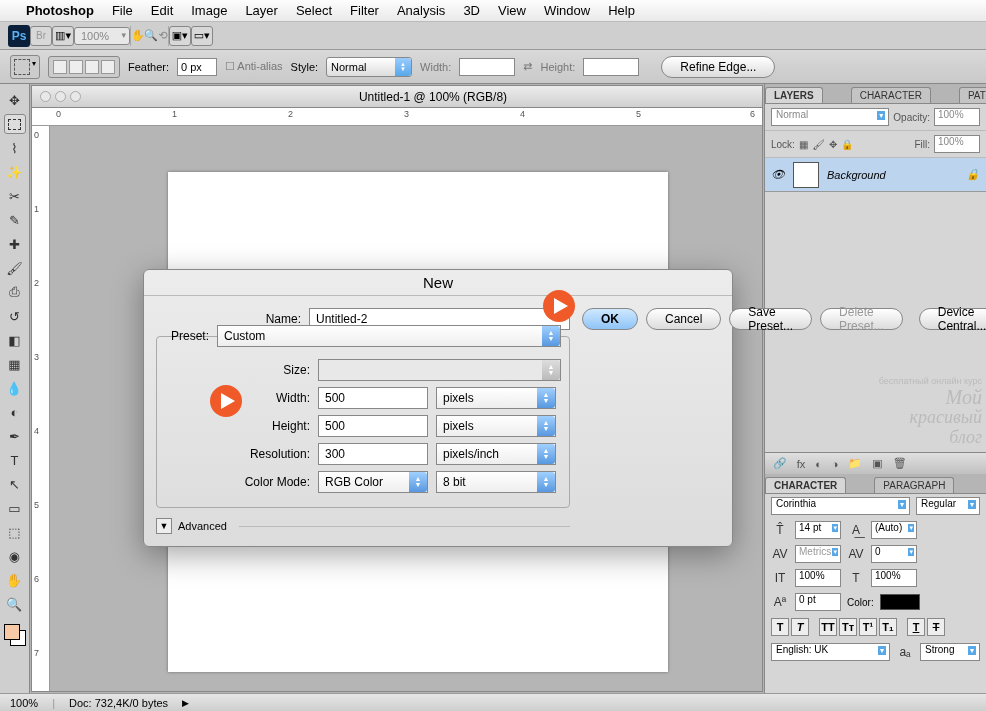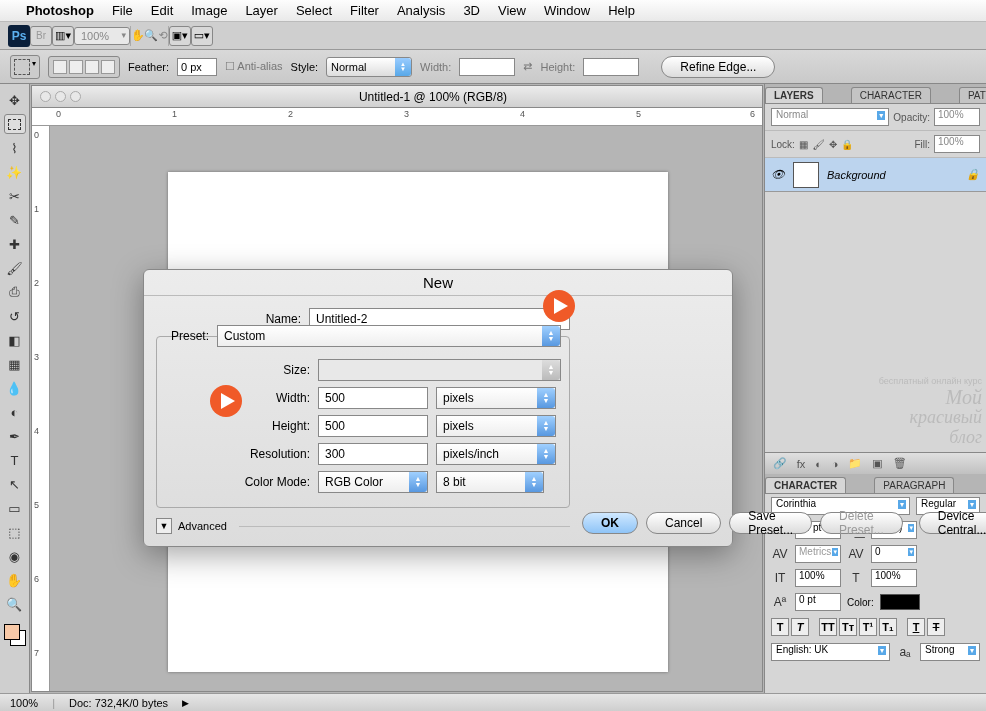--- a/index.html
+++ b/index.html
@@ -62,21 +62,21 @@
 .char-select::after{content:"▾";position:absolute;right:3px;top:2px;font-size:8px;background:#58a8e8;color:#fff;padding:0 2px;}
 .char-input { width:46px; height:18px; border:1px solid #888; background:#fff; padding:0 3px; font-size:10px; position:relative;}
 .char-input.arrows::after{content:"▾";position:absolute;right:2px;top:2px;font-size:7px;background:#58a8e8;color:#fff;padding:0 1px;}
 .char-icon { font-size:12px; width:18px; text-align:center; color:#333;}
 .color-swatch { width:40px; height:16px; background:#000; border:1px solid #555;}
 .style-btns { display:flex; gap:2px; padding:4px 6px;}
 .style-btn { border:1px solid #888; background:#eee; width:18px;height:18px;display:flex;align-items:center;justify-content:center;font-size:11px;font-weight:bold;}
 .statusbar { height:18px; background:linear-gradient(#e6e6e6,#cecece); border-top:1px solid #999; display:flex; align-items:center; padding:0 10px; gap:14px; font-size:11px;}
 .dialog { position:absolute; left:113px; top:185px; width:590px; background:linear-gradient(#ececec,#dcdcdc); border:1px solid #888; border-radius:6px; box-shadow:0 8px 30px rgba(0,0,0,0.35); z-index:100;}
 .dialog-title { text-align:center; padding:4px; font-size:15px; border-bottom:1px solid #bbb;}
-.dialog-body { display:flex; padding:12px; gap:12px;align-items:flex-end;}
+.dialog-body { display:flex; padding:12px; gap:12px;}
 .dialog-left { flex:1; }
 .drow { display:flex; align-items:center; margin-bottom:6px; gap:8px;}
 .drow label { width:145px; text-align:right; font-size:12px;}
 .dinput { height:22px; border:1px solid #888; background:#fff; padding:0 6px; font-size:12px;}
 .dselect { height:22px; border:1px solid #888; background:linear-gradient(#fff,#eee); padding:0 6px; position:relative; font-size:12px; display:flex;align-items:center;}
 .dselect .arr { position:absolute; right:0; top:0; bottom:0; width:18px; background:linear-gradient(#a0d0ff,#5898e0); border-radius:0 3px 3px 0; display:flex;flex-direction:column;align-items:center;justify-content:center;font-size:7px;color:#fff;line-height:6px;}
 .fieldset { border:1px solid #aaa; border-radius:4px; padding:10px 8px 8px 8px; margin-top:4px; position:relative;}
 .dialog-right { width:138px; display:flex; flex-direction:row; gap:8px; align-items:stretch;}
 .adv-row { display:flex; align-items:center; gap:6px; margin-top:10px;}
 .disclose { width:16px;height:16px;border:1px solid #888;background:#eee;display:flex;align-items:center;justify-content:center;font-size:9px;}
@@ -259,21 +259,21 @@
                   <span>pixels/inch</span>
                   <span class="arr">▲<br>▼</span>
                 </div>
             </div>
             <div class="drow">
               <label>Color Mode:</label>
               <div class="dselect" style="width:110px">
                   <span>RGB Color</span>
                   <span class="arr">▲<br>▼</span>
                 </div>
-              <div class="dselect" style="width:108px">
+              <div class="dselect" style="width:120px">
                   <span>8 bit</span>
                   <span class="arr">▲<br>▼</span>
                 </div>
             </div>
           </div>
           <div class="adv-row">
             <div class="disclose">▼</div>
             <span>Advanced</span>
             <div style="flex:1;height:1px;background:#bbb;margin-left:6px;"></div>
           </div>

